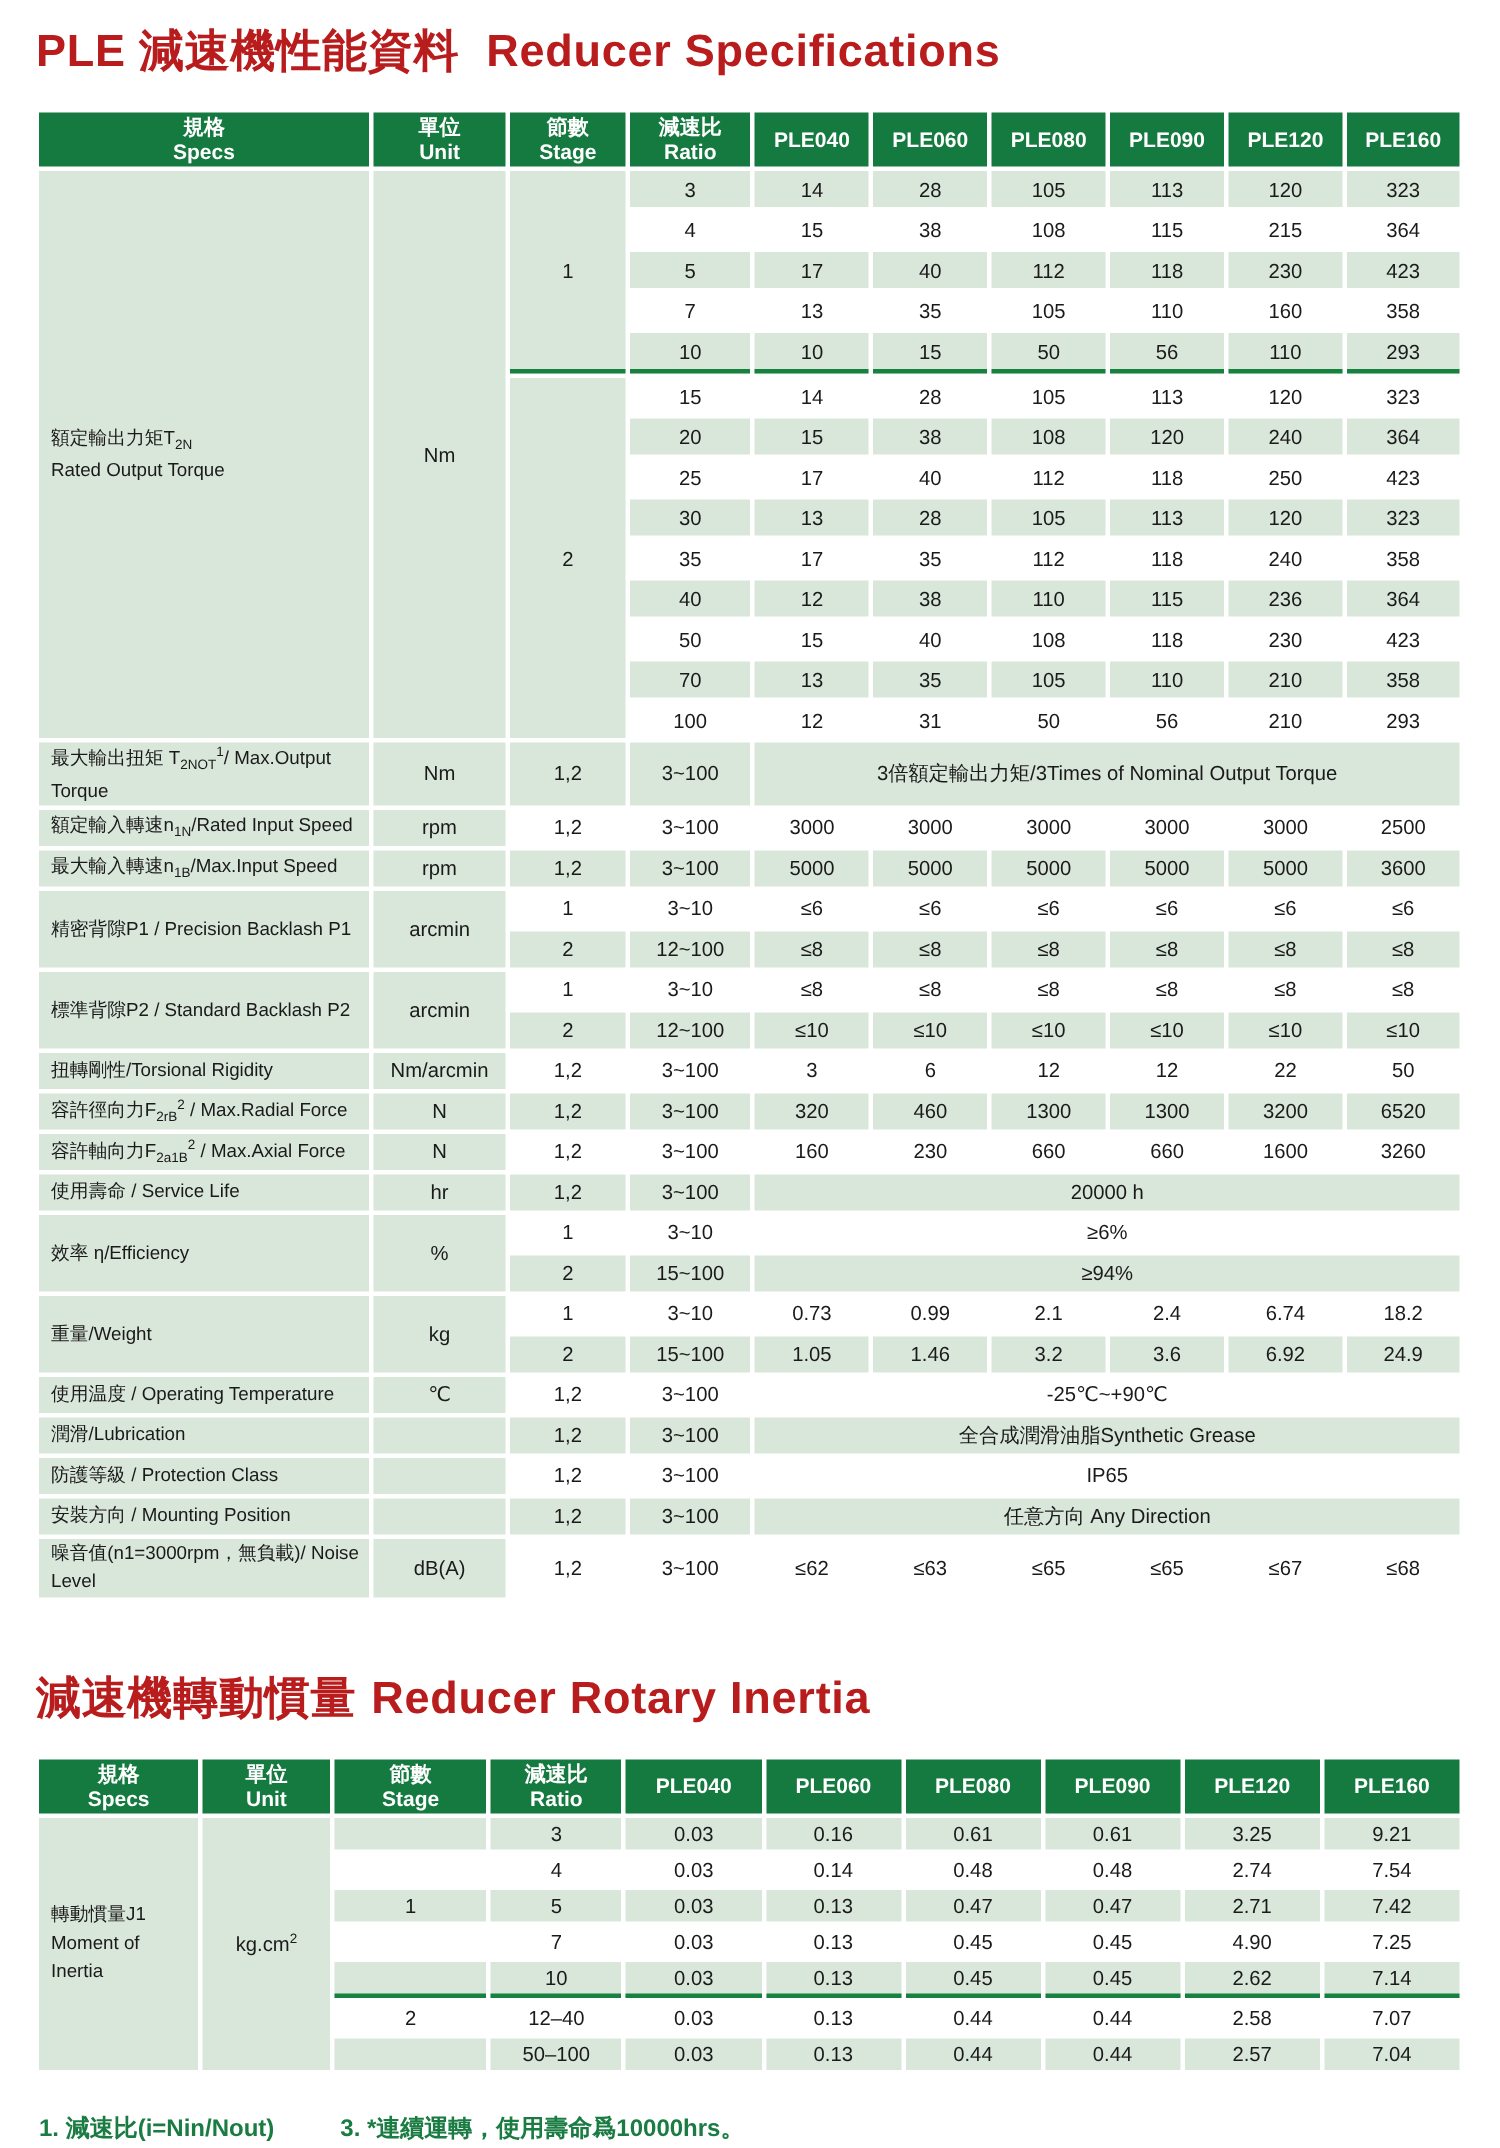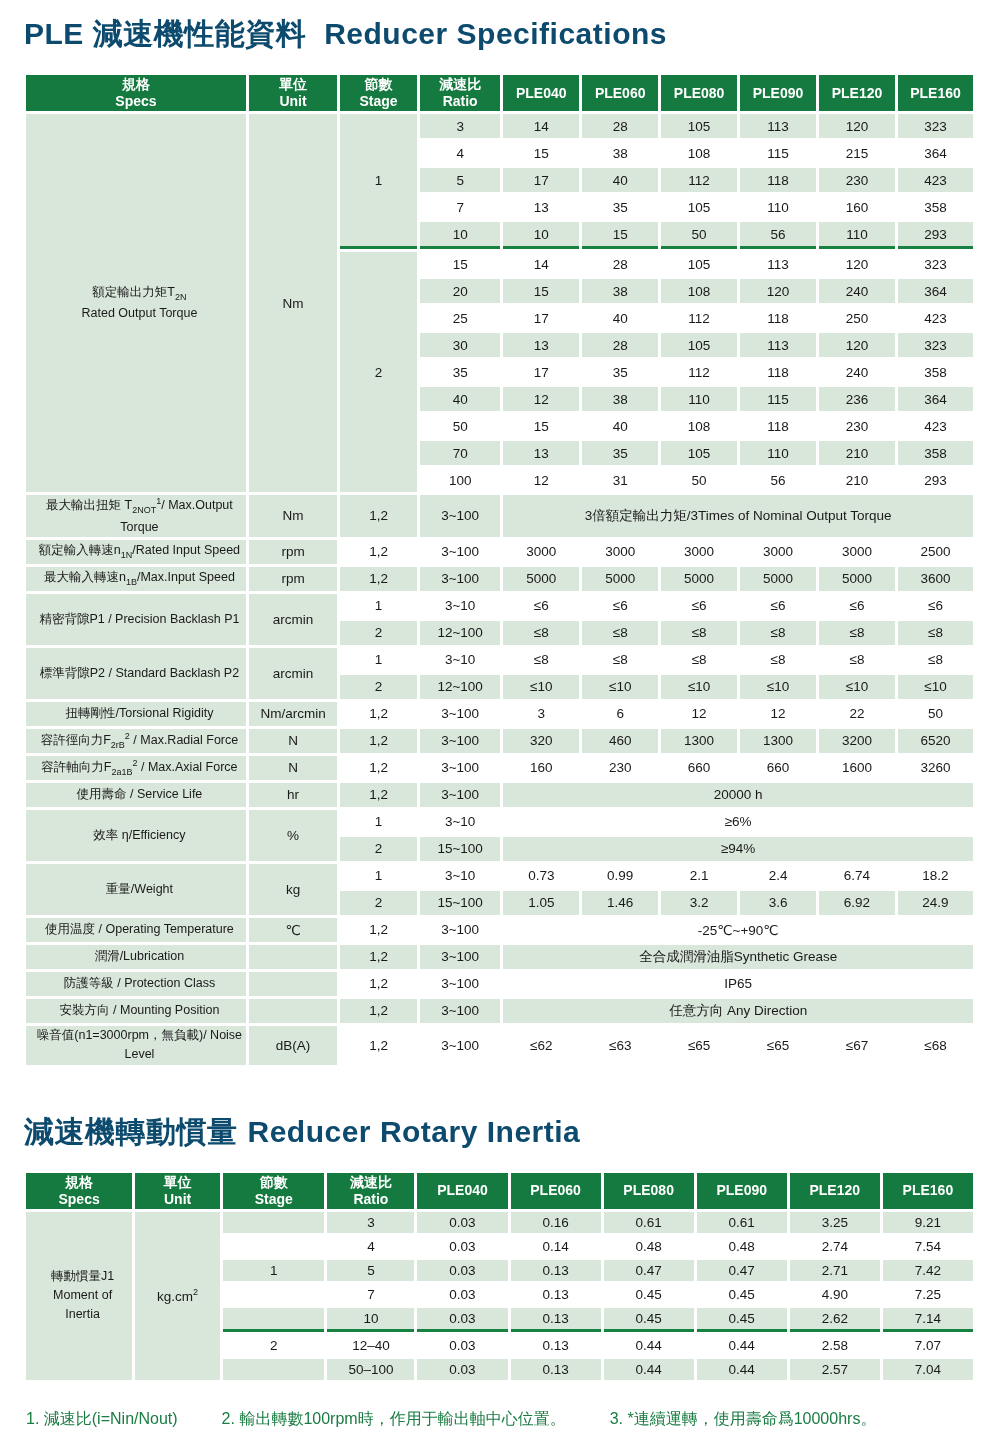--- a/index.html
+++ b/index.html
@@ -4,21 +4,21 @@
 <style>
   html,body{margin:0;padding:0;background:#fff;}
   body{
     width:1000px;
     box-sizing:border-box;
     padding:6px 24px 24px 26px;
     font-family:"Liberation Sans","DejaVu Sans",sans-serif;
     color:#1a1a1a;
   }
   .title{
-    color:#0c4a6e;
+    color:#b91c1c;
     font-size:30px;
     font-weight:bold;
     margin:8px 0 10px -2px;
     letter-spacing:.5px;
     white-space:nowrap;
   }
   .title .en{margin-left:18px;}
   .title2{margin-top:44px;}
   table{
     border-collapse:separate;
@@ -43,32 +43,32 @@
     height:24px;
     padding:0 1px;
     overflow:hidden;
     white-space:nowrap;
   }
   #inertia-table td{height:21px;}
   .g{background:#d9e6da;}
   .w{background:#ffffff;}
   .spec{background:#d9e6da;}
   .left{
-    text-align:center;
+    text-align:left;
     padding-left:8px;
     font-size:12.5px;
     line-height:1.55;
     white-space:normal;
   }
   .divb{border-bottom:3px solid #17813f;}
   sub{font-size:9px;}
   sup{font-size:9px;}
   .fn-zh{
     color:#1b7c43;
-    font-weight:normal;
+    font-weight:bold;
     font-size:16px;
     margin:26px 0 10px 0;
     display:flex;
     gap:44px;
     white-space:nowrap;
   }
   .fn-en{
     font-size:15px;
     margin:4px 0;
     display:flex;
@@ -538,19 +538,18 @@
         <td class="g">0.44</td>
         <td class="g">0.44</td>
         <td class="g">2.57</td>
         <td class="g">7.04</td>
       </tr>
     </tbody>
 </table>
 
 <div class="fn-zh">
   <span>1. 減速比(i=Nin/Nout)</span>
-  <span>2. 輸出轉數100rpm時，作用于輸出軸中心位置。</span>
   <span>3. *連續運轉，使用壽命爲10000hrs。</span>
 </div>
 <div class="fn-en">
   <span>1. Ratio (i=Nin/Nout)</span>
   <span>2. Output revolutions 100rpm, acting on the output shaft center position.</span>
 </div>
 
 </body></html>

